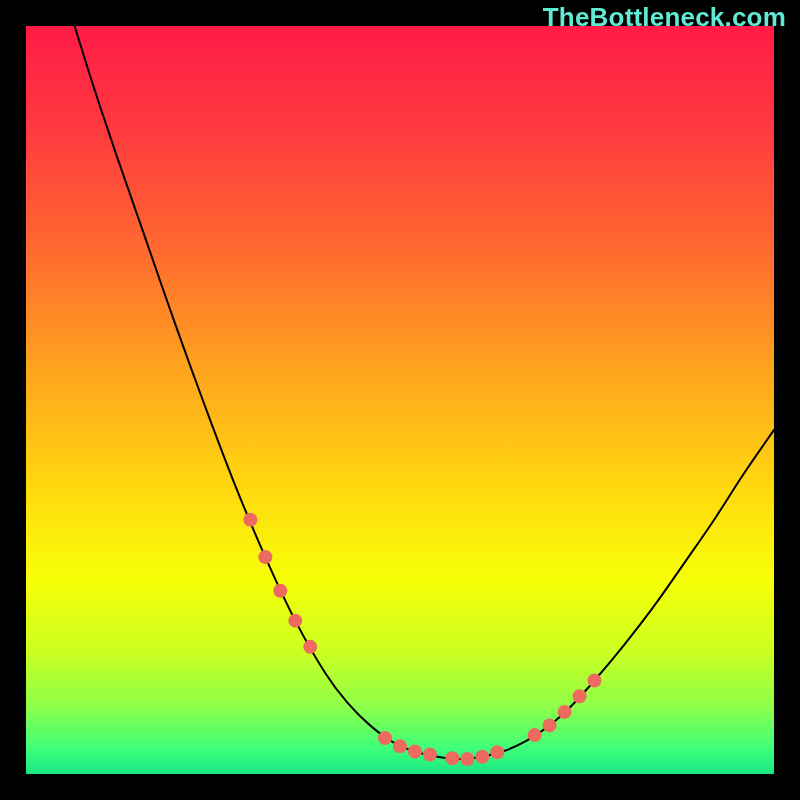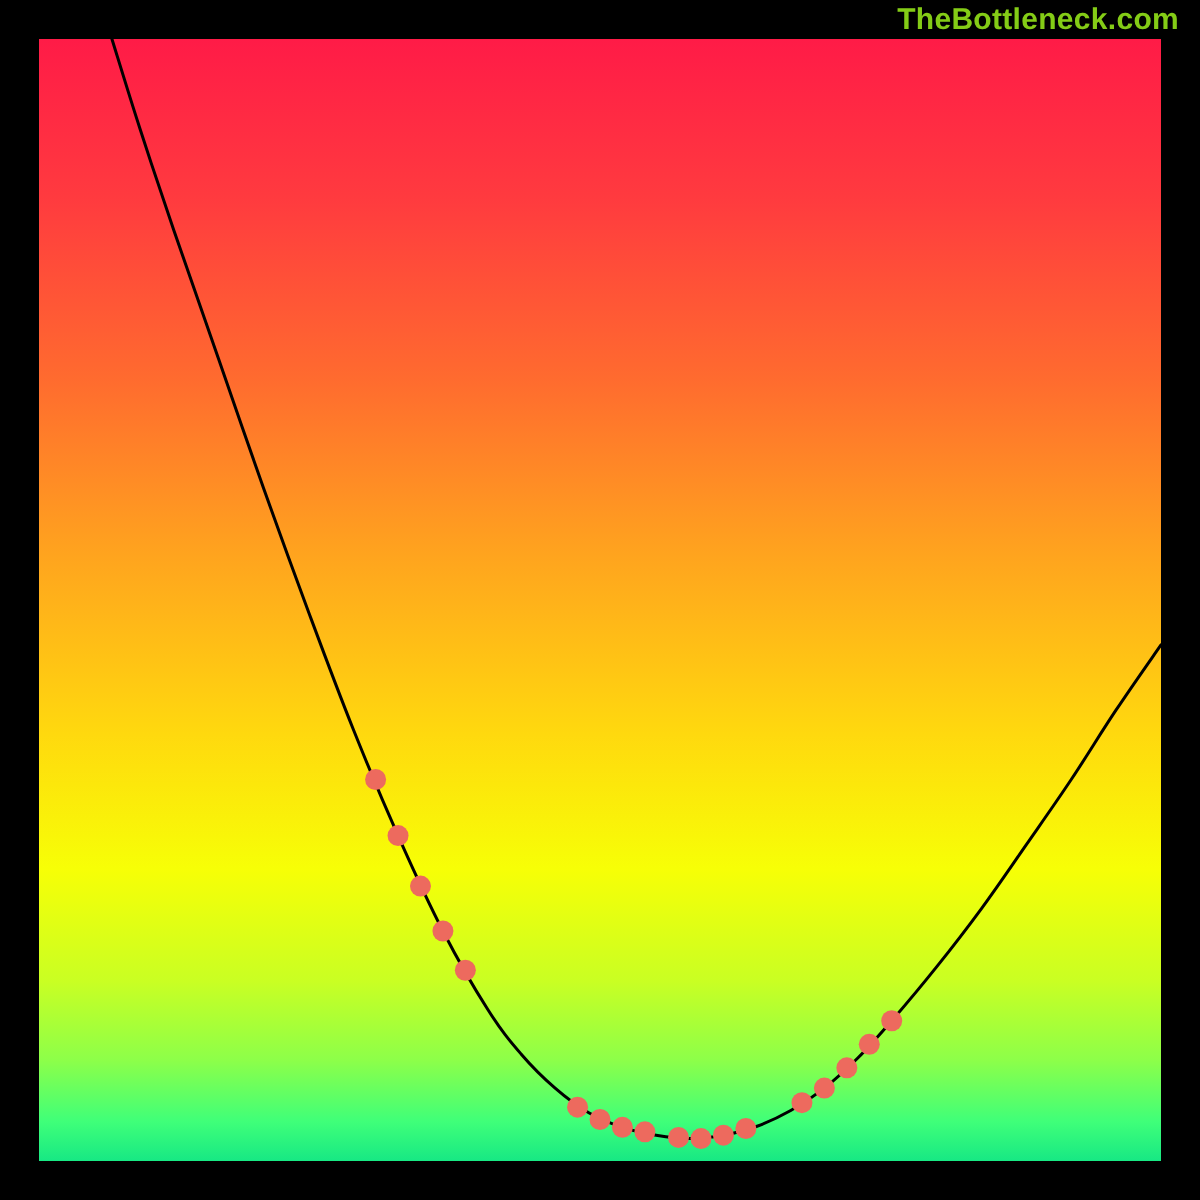--- a/index.html
+++ b/index.html
@@ -21,22 +21,22 @@
   .plot-area {
     position: absolute;
     box-sizing: border-box;
   }
   .watermark {
     position: absolute;
     top: 2px;
     right: 14px;
     font-family: Arial, Helvetica, sans-serif;
     font-weight: 700;
-    font-size: 20px;
-    color: #84cc16;
+    font-size: 26px;
+    color: #5eead4;
     letter-spacing: 0.2px;
   }
   svg { display: block; }
 </style>
 </head>
 <body>
 
 <div class="frame">
 
   <div class="watermark">TheBottleneck.com</div>

